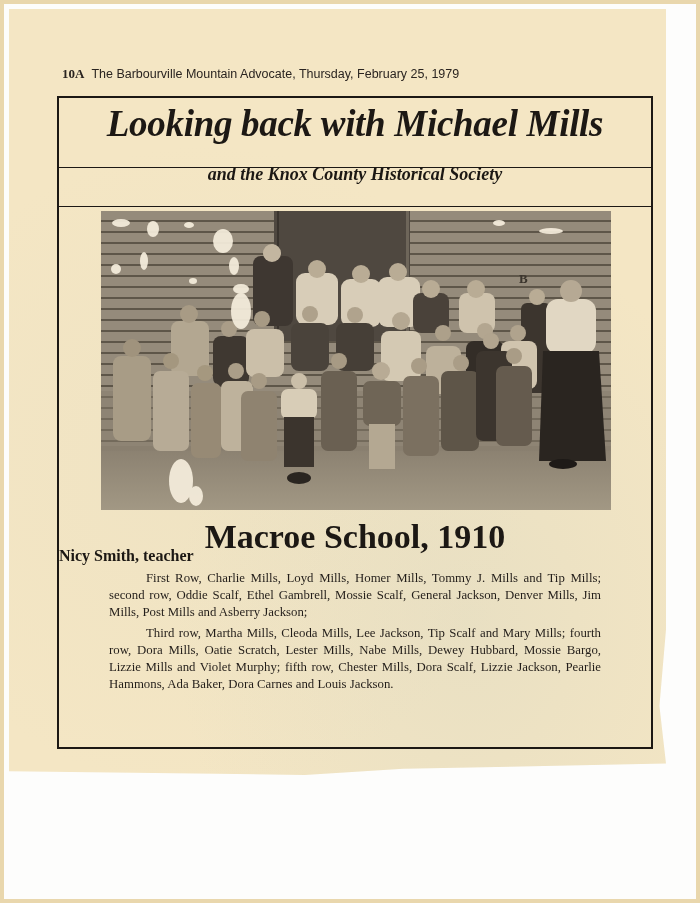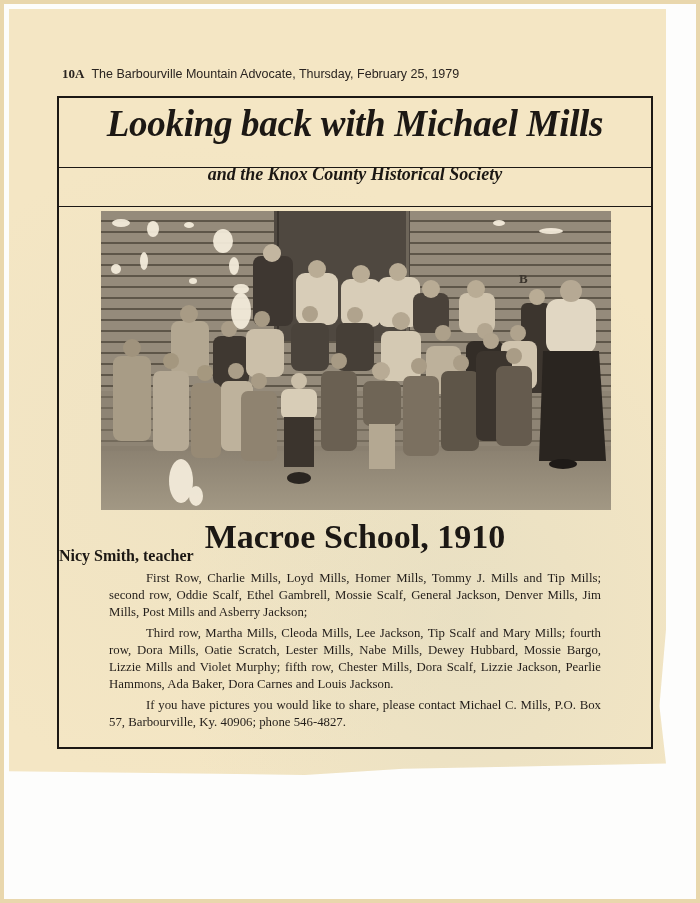--- a/index.html
+++ b/index.html
@@ -205,15 +205,14 @@
       </g>
     </svg>
   </div>
 
   <div class="caption-title">Macroe School, 1910</div>
   <div class="caption-sub">Nicy Smith, teacher</div>
 
   <div class="body-text">
     <p>First Row, Charlie Mills, Loyd Mills, Homer Mills, Tommy J. Mills and Tip Mills; second row, Oddie Scalf, Ethel Gambrell, Mossie Scalf, General Jackson, Denver Mills, Jim Mills, Post Mills and Asberry Jackson;</p>
     <p>Third row, Martha Mills, Cleoda Mills, Lee Jackson, Tip Scalf and Mary Mills; fourth row, Dora Mills, Oatie Scratch, Lester Mills, Nabe Mills, Dewey Hubbard, Mossie Bargo, Lizzie Mills and Violet Murphy; fifth row, Chester Mills, Dora Scalf, Lizzie Jackson, Pearlie Hammons, Ada Baker, Dora Carnes and Louis Jackson.</p>
-    <p>If you have pictures you would like to share, please contact Michael C. Mills, P.O. Box 57, Barbourville, Ky. 40906; phone 546-4827.</p>
   </div>
 </div>
 
 </body></html>

